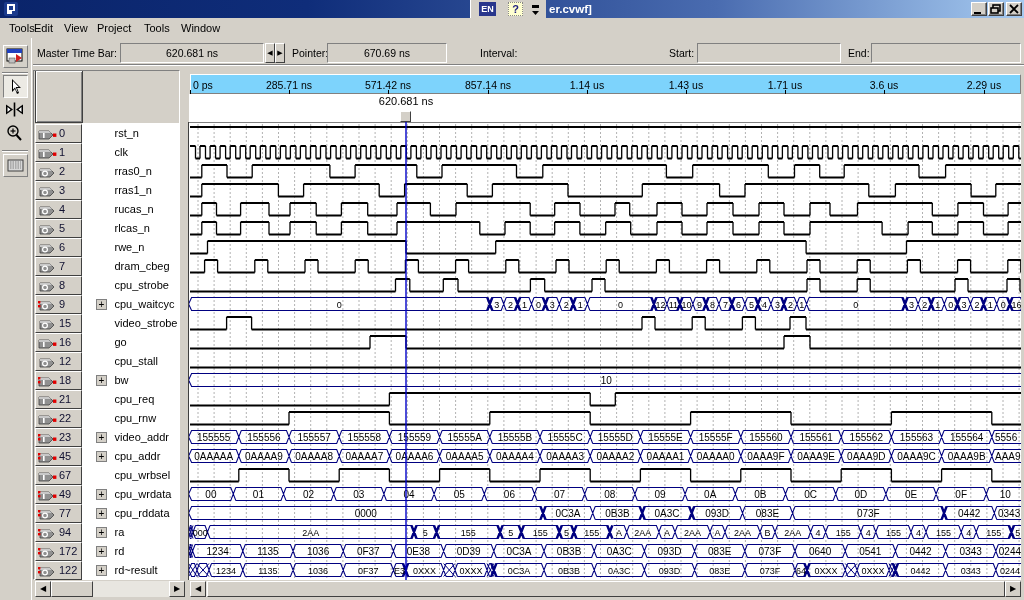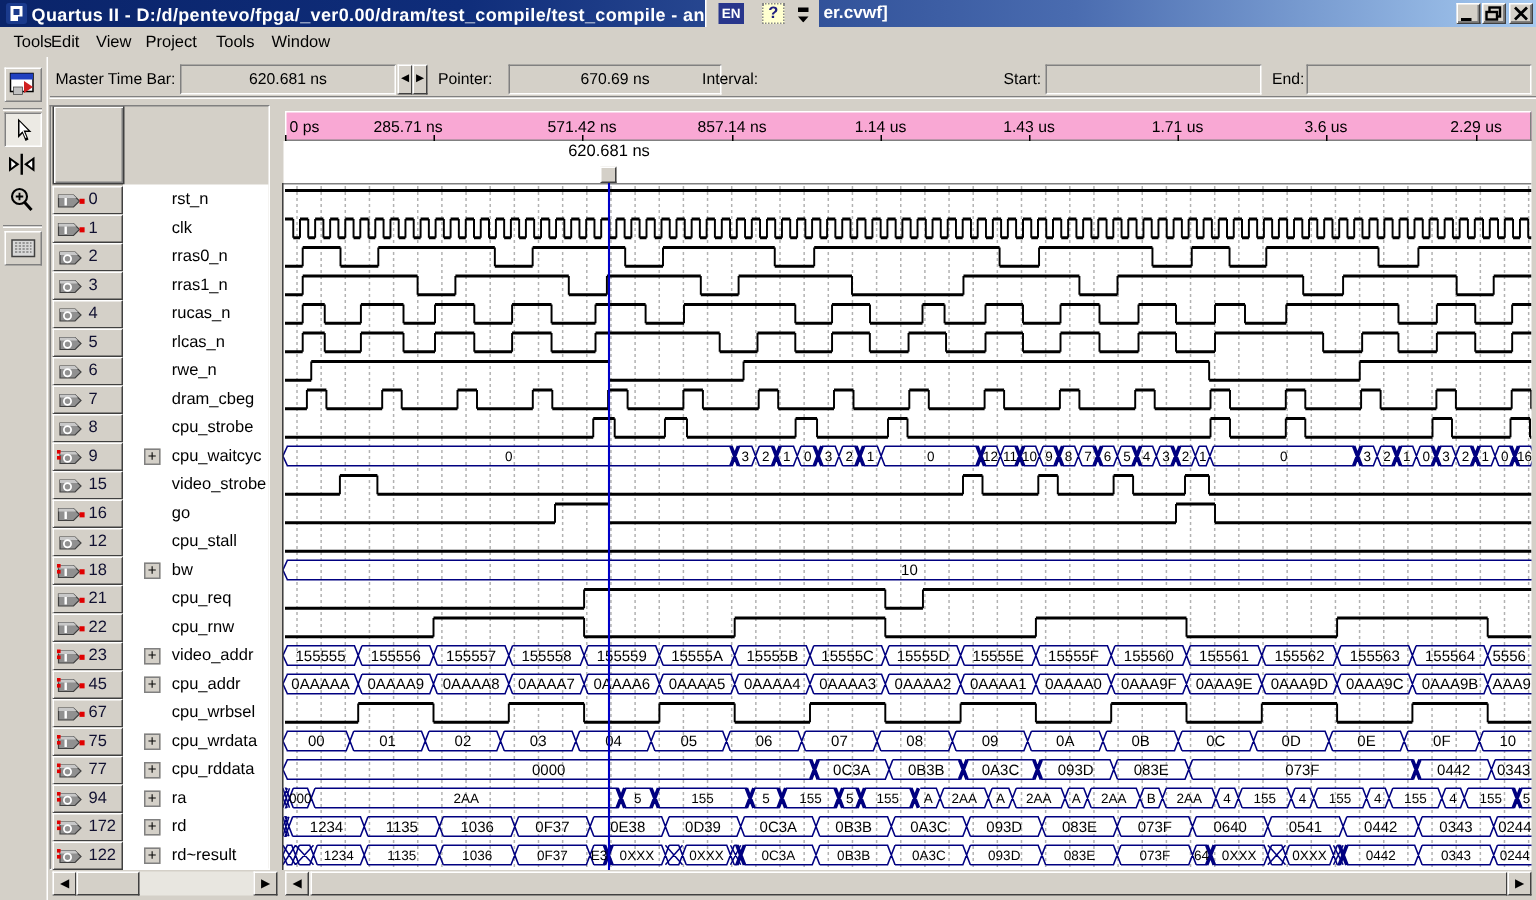--- a/index.html
+++ b/index.html
@@ -25,37 +25,36 @@
 .hcell{position:absolute;top:0;height:53px;background:#d4d0c8;border:1px solid #404040;box-shadow:inset 1px 1px 0 #fff,inset -1px -1px 0 #808080;color:#000;font-size:11px}
 .namewhite{position:absolute;left:49px;top:53px;width:97px;height:457px;background:#fff}
 .rbtn{position:absolute;left:2px;width:47px;height:19px;background:#d4d0c8;border:1px solid;border-color:#fff #404040 #404040 #fff}
 .ric{position:absolute;left:2px;top:2px}
 .rnum{position:absolute;left:23px;top:2px;font-size:11px;color:#101030}
 .plus{position:absolute;left:63px;width:11px;height:11px;background:#d4d0c8;border:1px solid #808080;font-size:10px;line-height:9px;text-align:center;color:#000}
 .rname{position:absolute;left:81.5px;font-size:11px;color:#000}
 .sbtn{position:absolute;top:0;width:16px;height:16px;background:#d4d0c8;border:1px solid;border-color:#fff #404040 #404040 #fff;font-size:8px;text-align:center;line-height:14px;color:#000}
 .sthumb{position:absolute;top:0;height:16px;background:#d4d0c8;border:1px solid;border-color:#fff #404040 #404040 #fff}
 .wavepanel{position:absolute;left:189px;top:70px;width:832px;height:527px}
-.rulerbox{position:absolute;left:1px;top:4px;width:831px;height:20px;background:#f9a8d4;border:1px solid;border-color:#fff #808080 #808080 #fff}
+.rulerbox{position:absolute;left:1px;top:4px;width:831px;height:20px;background:#7dd3fc;border:1px solid;border-color:#fff #808080 #808080 #fff}
 .rlab{position:absolute;top:4px;font-size:10.5px;color:#000;white-space:nowrap}
 .rtick{position:absolute;top:15px;width:1px;height:4px;background:#000}
 .whiteband{position:absolute;left:0px;top:24px;width:832px;height:28px;background:#fff}
 .wavecanvas{position:absolute;left:0px;top:52px;width:832px;height:458px;background:#fff}
 .timelabel{position:absolute;left:177px;top:25px;width:80px;text-align:center;font-size:11px;color:#000}
 .handle{position:absolute;left:211px;top:41px;width:11px;height:11px;background:#d4d0c8;border:1px solid;border-color:#fff #404040 #404040 #fff}
 .wscroll{position:absolute;left:1px;top:511px;width:831px;height:16px;background:#e8e6e0}
 </style></head><body>
 
 <div class="titlebar">
  <svg class="qicon" width="16" height="16" viewBox="0 0 16 16">
       <rect x="1" y="1" width="14" height="14" rx="2" fill="#1a3a8c"></rect>
       <path d="M4 3 h8 v7 h-3 v3 h-5 z" fill="#fff"></path>
       <rect x="6" y="5" width="4" height="4" fill="#1a3a8c"></rect>
     </svg>
- <div class="tbtxt">Quartus II - D:/d/pentevo/fpga/_ver0.00/dram/test_compile/test_compile - an</div>
  <div class="langbar">
    <div class="enbox">EN</div>
    <div class="qhelp">?</div>
    <svg class="lbopt" width="10" height="12">
         <rect x="1" y="2" width="7" height="3" fill="#000"></rect>
         <path d="M1 8 L8 8 L4.5 12 Z" fill="#000"></path>
       </svg>
  </div>
  <div class="tbtxt2">er.cvwf]</div>
  <div class="winbtn" style="left:971px"><svg width="14" height="12">
@@ -78,22 +77,22 @@
     <span class="mi" style="left:144px">Tools</span>
     <span class="mi" style="left:181px">Window</span>
 </div>
 
 <div class="toolrow">
  <div class="tlab" style="left:4px">Master Time Bar:</div>
  <div class="tbox" style="left:87px;width:144px">620.681 ns</div>
  <div class="spin" style="left:232px">◀</div>
     <div class="spin" style="left:242px">▶</div>
  <div class="tlab" style="left:259px">Pointer:</div>
- <div class="tbox" style="left:306px;width:142px">670.69 ns</div>
- <div class="tlab" style="left:435px">Interval:</div>
+ <div class="tbox" style="left:294px;width:120px">670.69 ns</div>
+ <div class="tlab" style="left:447px">Interval:</div>
  <div class="tlab" style="left:636px">Start:</div>
  <div class="tbox" style="left:664px;width:144px"></div>
  <div class="tlab" style="left:815px">End:</div>
  <div class="tbox" style="left:838px;width:150px"></div>
 </div>
 
 <div class="ltool">
  <div class="lbtn raised" style="top:7px">
   <svg width="23" height="21" viewBox="0 0 23 21">
         <rect x="3" y="3" width="15" height="12" fill="#fff" stroke="#000"></rect>
@@ -140,21 +139,21 @@
 <div class="namepanel">
  <div class="hcell" style="left:2px;width:48px"></div>
  <div class="namewhite"></div>
  <div style="position:absolute;left:0;top:0;width:147px;height:510px;border:1px solid;border-color:#808080 #fff #fff #808080;pointer-events:none"></div>
 </div>
 
 <div class="wavepanel">
  <div class="rulerbox">
       <div class="rlab" style="left:2px">0 ps</div>
       <div class="rtick" style="left:-1px"></div>
-      <div class="rlab" style="left:58px;width:80px;text-align:left">285.71 ns</div>
+      <div class="rlab" style="left:58px;width:80px;text-align:center">285.71 ns</div>
       <div class="rtick" style="left:98px"></div>
       <div class="rlab" style="left:157px;width:80px;text-align:center">571.42 ns</div>
       <div class="rtick" style="left:197px"></div>
       <div class="rlab" style="left:257px;width:80px;text-align:center">857.14 ns</div>
       <div class="rtick" style="left:297px"></div>
       <div class="rlab" style="left:356px;width:80px;text-align:center">1.14 us</div>
       <div class="rtick" style="left:396px"></div>
       <div class="rlab" style="left:455px;width:80px;text-align:center">1.43 us</div>
       <div class="rtick" style="left:495px"></div>
       <div class="rlab" style="left:554px;width:80px;text-align:center">1.71 us</div>
@@ -376,21 +375,21 @@
     <div class="rname" style="top:469px">cpu_wrbsel</div>
     <div class="rbtn" style="top:485px">
       <span class="ric"><svg width="20" height="12" viewBox="0 0 20 12">
           <path d="M1 2 L11 2 L15 6 L11 10 L1 10 Z" fill="#909090" stroke="#404040" stroke-width="0.8"></path>
           <path d="M1 2 L11 2 L13 4 L1 4 Z" fill="#c8c8c8"></path>
           <rect x="5" y="4" width="1.6" height="5" fill="#fff"></rect>
           <rect x="15" y="4.5" width="3.4" height="3.4" fill="#e00000"></rect>
           <rect x="0" y="1" width="2.4" height="2.4" fill="#e00000"></rect>
           <rect x="0" y="5" width="2.4" height="2.4" fill="#e00000"></rect>
         </svg></span>
-      <span class="rnum">75</span>
+      <span class="rnum">49</span>
     </div>
     <div class="plus" style="top:489px">+</div>
     <div class="rname" style="top:488px">cpu_wrdata</div>
     <div class="rbtn" style="top:504px">
       <span class="ric"><svg width="20" height="12" viewBox="0 0 20 12">
           <path d="M2 2 L12 2 L16 6 L12 10 L2 10 Z" fill="#909090" stroke="#404040" stroke-width="0.8"></path>
           <path d="M2 2 L12 2 L14 4 L2 4 Z" fill="#c8c8c8"></path>
           <circle cx="7" cy="6.5" r="2.4" fill="none" stroke="#fff" stroke-width="1.2"></circle>
           <rect x="0" y="1" width="2.4" height="2.4" fill="#e00000"></rect>
           <rect x="0" y="5" width="2.4" height="2.4" fill="#e00000"></rect>

